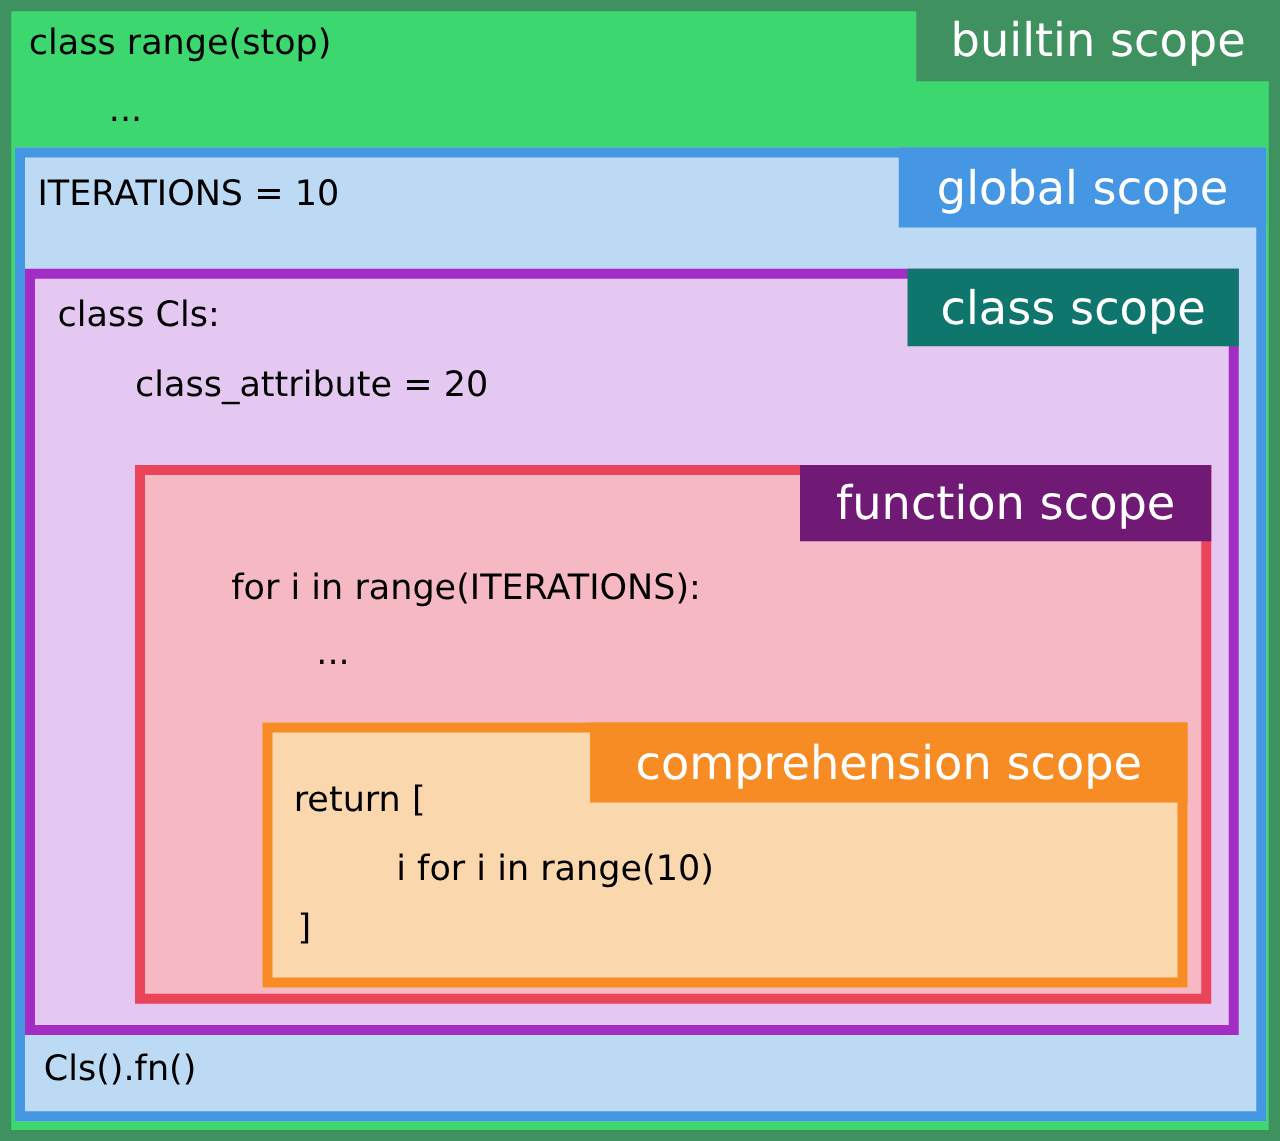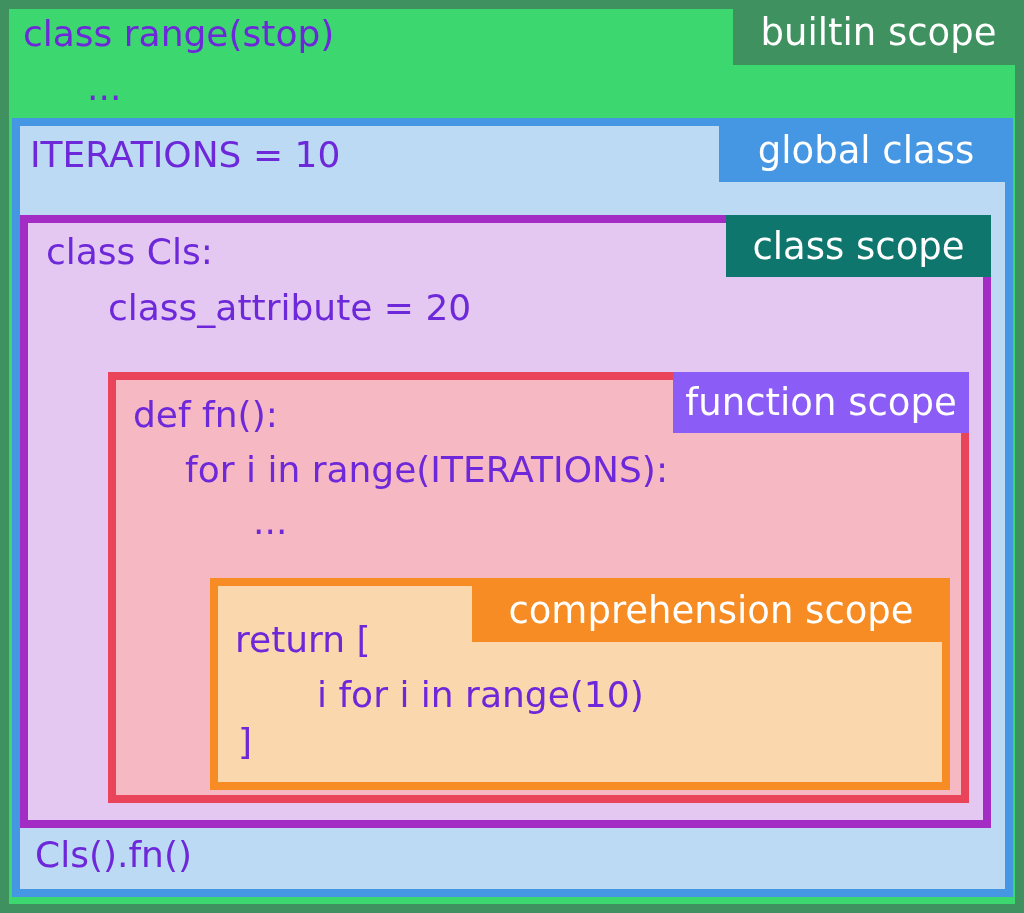--- a/index.html
+++ b/index.html
@@ -41,27 +41,27 @@
   .badge{
     position:absolute;
     display:flex;align-items:center;justify-content:center;
     color:#ffffff;
     font-size:37px;line-height:1;
     white-space:nowrap;
   }
   #builtin-badge{top:-9px;right:-9px;width:291px;height:65px;background:#3F925F;}
   #global-badge{top:-8px;right:-8px;width:294px;height:64px;background:#4697E3;}
   #class-badge{top:-8px;right:-8px;width:265px;height:62px;background:#0f766e;}
-  #function-badge{top:-8px;right:-8px;width:296px;height:61px;background:#8b5cf6;}
+  #function-badge{top:-8px;right:-8px;width:329px;height:61px;background:#701a75;}
   #comprehension-badge{top:-8px;right:-8px;width:478px;height:64px;background:#F78C24;align-items:center;}
 
   .code{
     position:absolute;
-    font-size:36px;line-height:48px;
-    color:#6d28d9;
+    font-size:28px;line-height:48px;
+    color:#000000;
     white-space:pre;
   }
   
   #bi-line-0{left:14px;top:1px;}
   #bi-line-1{left:78px;top:55px;}
   
   #gl-line-0{left:10px;top:5px;}
   #gl-line-1{left:15px;top:705px;}
   
   #cl-line-0{left:18px;top:5px;text-align:center;}
@@ -82,37 +82,36 @@
 
   <div class="box" id="builtin-box">
     <div class="badge" id="builtin-badge">
       <span>builtin scope</span>
     </div>
     <div class="code" id="bi-line-0">class range(stop)</div>
     <div class="code" id="bi-line-1">...</div>
 
     <div class="box" id="global-box">
       <div class="badge" id="global-badge">
-        <span>global class</span>
+        <span>global scope</span>
       </div>
       <div class="code" id="gl-line-0">ITERATIONS = 10</div>
       <div class="code" id="gl-line-1">Cls().fn()</div>
 
       <div class="box" id="class-box">
         <div class="badge" id="class-badge">
           <span>class scope</span>
         </div>
         <div class="code" id="cl-line-0">class Cls:</div>
         <div class="code" id="cl-line-1">class_attribute = 20</div>
 
         <div class="box" id="function-box">
           <div class="badge" id="function-badge">
             <span>function scope</span>
           </div>
-          <div class="code" id="fn-line-0">def fn():</div>
           <div class="code" id="fn-line-1">for i in range(ITERATIONS):</div>
           <div class="code" id="fn-line-2">...</div>
 
           <div class="box" id="comprehension-box">
             <div class="badge" id="comprehension-badge">
               <span>comprehension scope</span>
             </div>
             <div class="code" id="cp-line-0">return [</div>
             <div class="code" id="cp-line-1">i for i in range(10)</div>
             <div class="code" id="cp-line-2">]</div>

